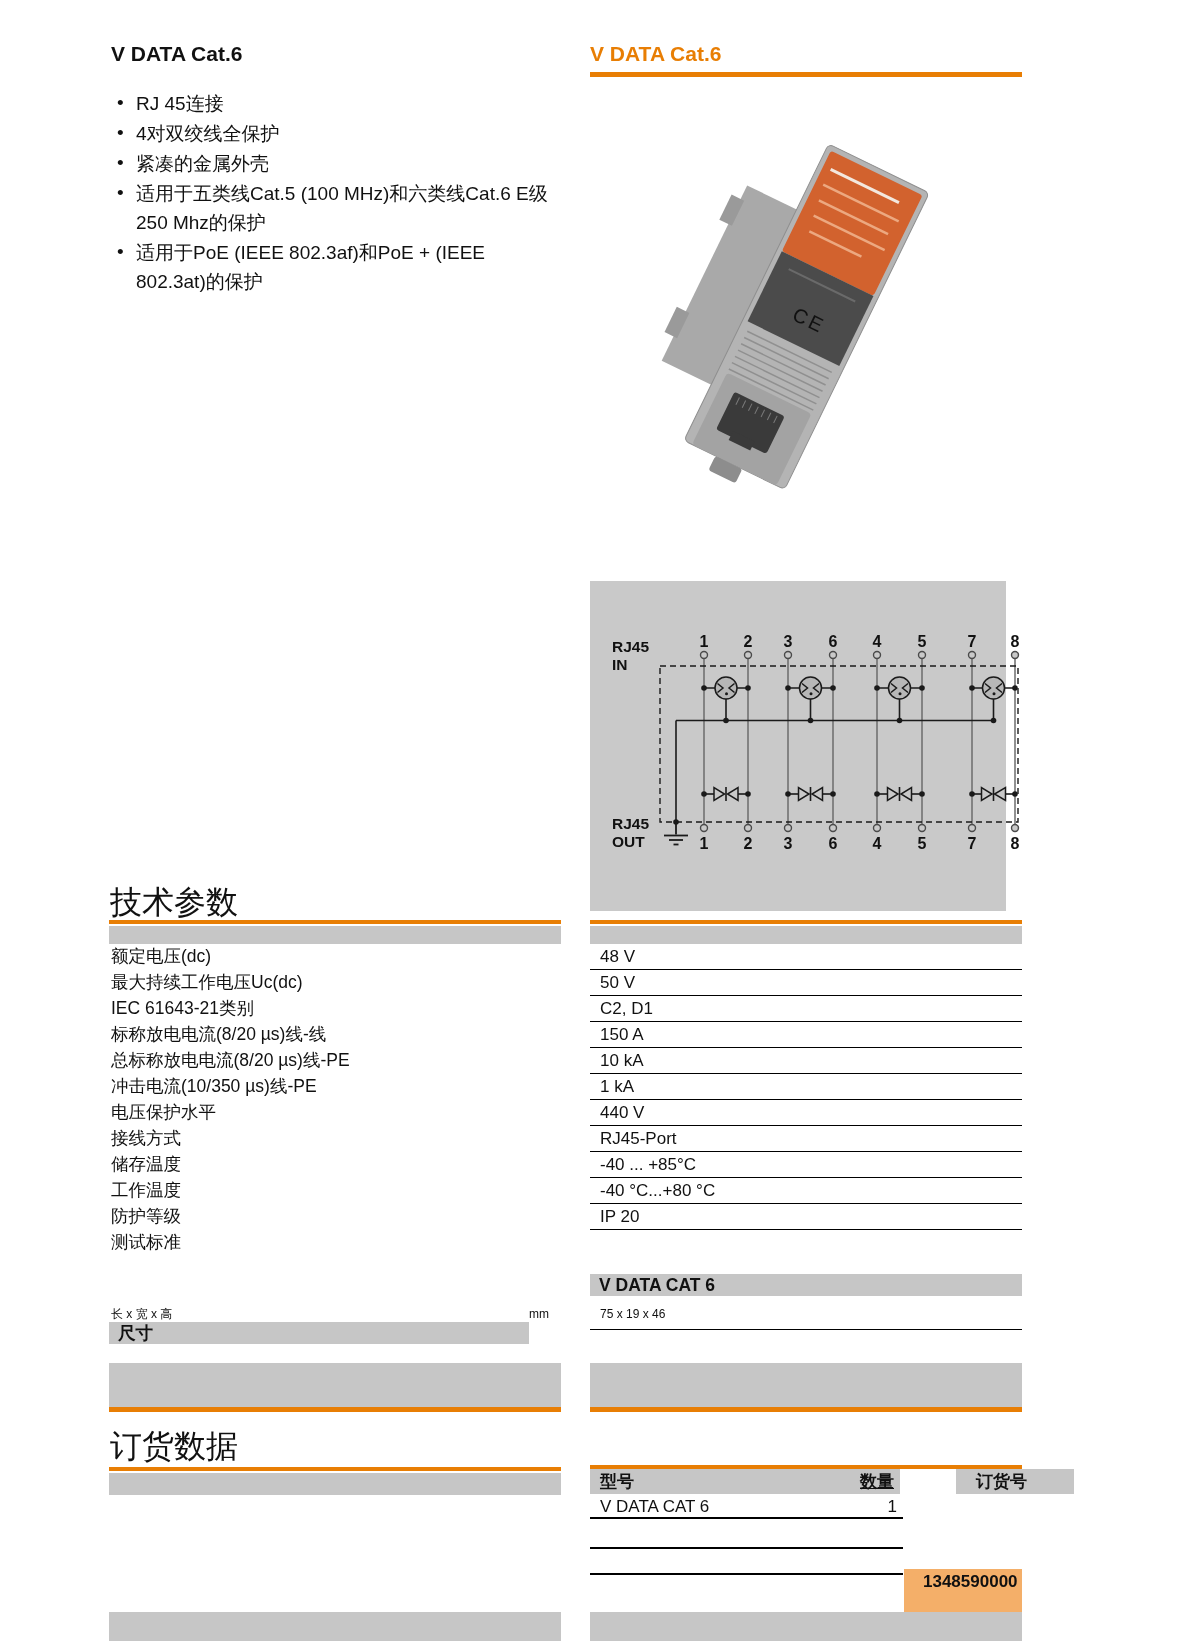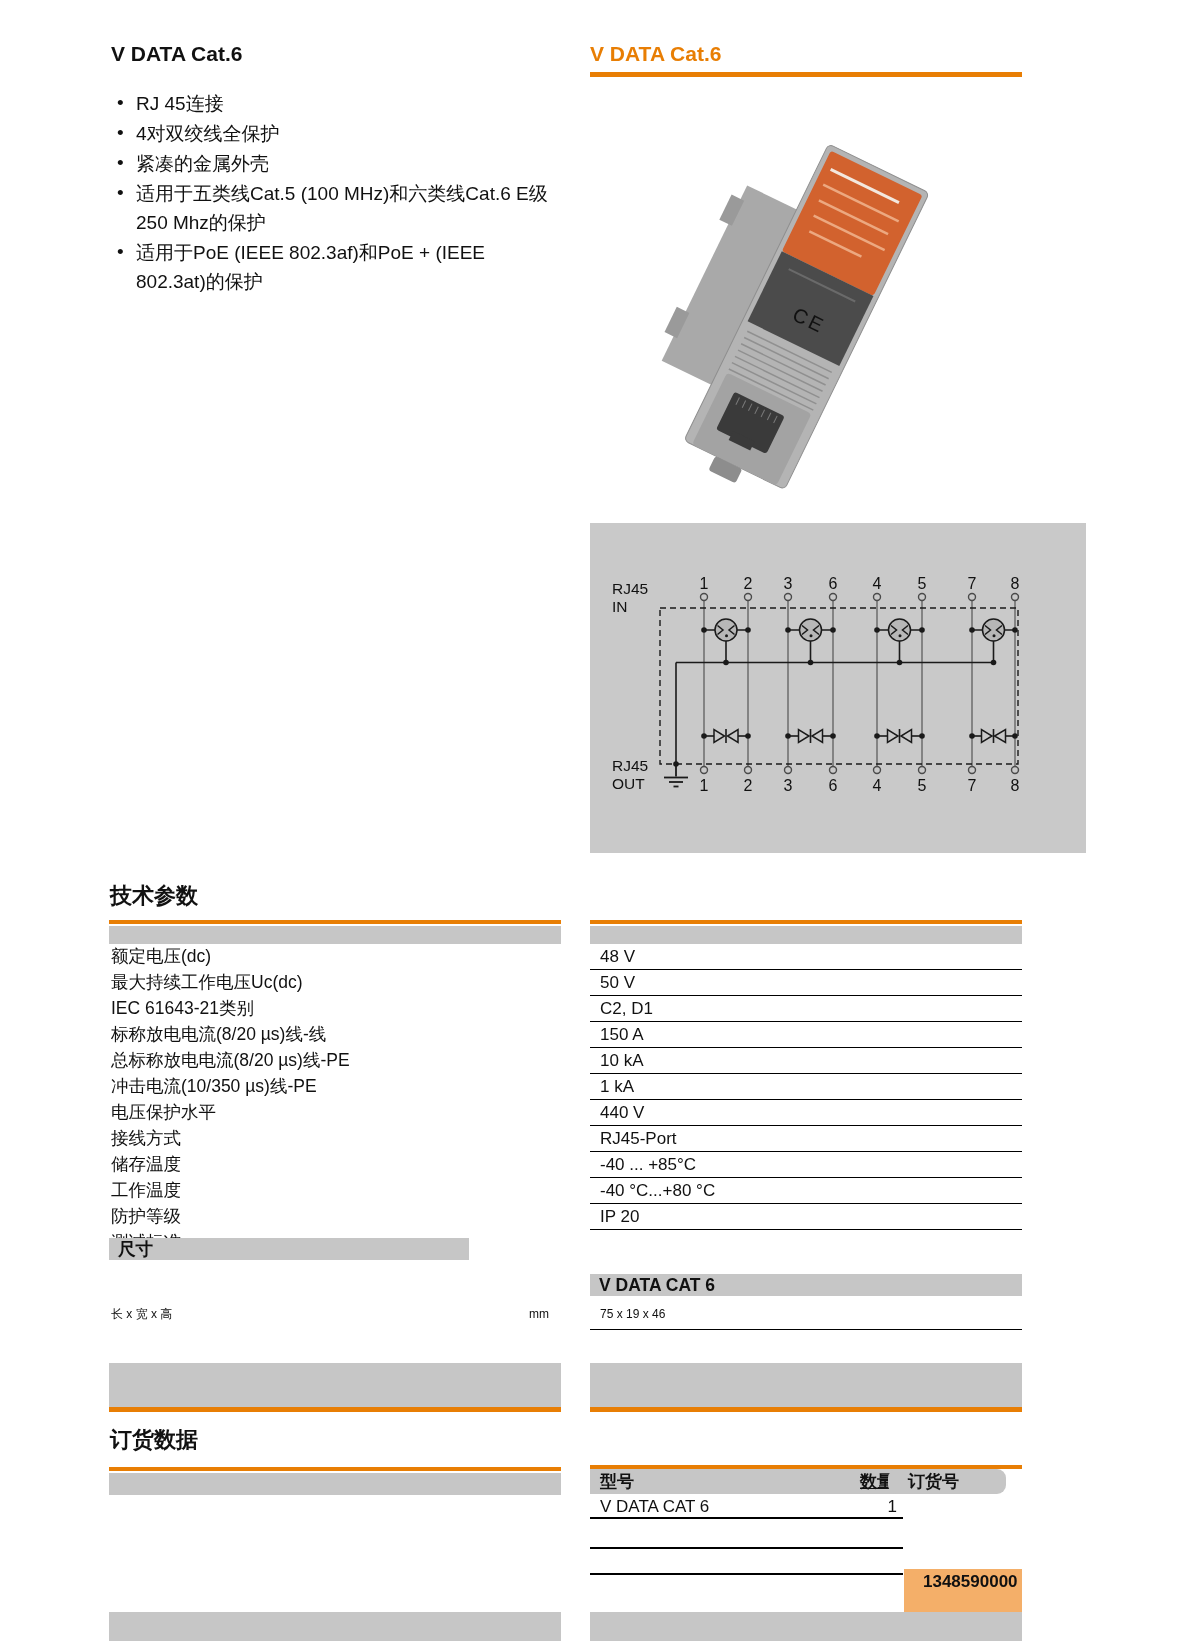--- a/index.html
+++ b/index.html
@@ -6,21 +6,21 @@
   .page{position:relative;width:1184px;height:1641px;background:#fff;overflow:hidden;
         font-family:"Liberation Sans","DejaVu Sans",sans-serif;color:#111;margin-top:30px;}
   .abs{position:absolute;}
   .title{font-size:21px;font-weight:bold;letter-spacing:0;}
   .title-orange{color:#E87E04;}
   .rule{background:#E87E04;}
   .graybar{background:#C6C6C6;}
   .features{list-style:none;margin:0;padding:0;font-size:19px;line-height:29px;}
   .features li{position:relative;padding-left:27px;margin-bottom:1px;}
   .features li .dot{position:absolute;left:8px;top:-1px;font-size:19px;}
-  .sec-head{font-size:22px;font-weight:bold;}
+  .sec-head{font-size:32px;font-weight:normal;}
   .trow{height:26px;line-height:25px;box-sizing:border-box;}
   .tlabel{font-size:17.5px;}
   .tvalue{font-size:17px;border-bottom:1.5px solid #000;padding-left:10px;}
   .dimbar{height:22px;line-height:22px;font-weight:bold;font-size:17.5px;padding-left:9px;box-sizing:border-box;}
   .dimrow{font-size:12px;height:29px;line-height:26px;box-sizing:border-box;}
   .sep-block{background:#C6C6C6;border-bottom:5px solid #E87E04;}
   .ot-head{background:#C6C6C6;font-weight:bold;font-size:17px;line-height:25px;box-sizing:border-box;}
   .ot-cell{font-size:17px;line-height:25px;box-sizing:border-box;}
   .ot-line{border-bottom:2px solid #000;box-sizing:border-box;}
   .orange-col{background:#F4AF69;}
@@ -83,21 +83,21 @@
       <line x1="141" y1="289" x2="141" y2="297" stroke="#7a7a7a"></line>
       <line x1="148" y1="289" x2="148" y2="297" stroke="#7a7a7a"></line>
       <line x1="155" y1="289" x2="155" y2="297" stroke="#7a7a7a"></line>
       <line x1="162" y1="289" x2="162" y2="297" stroke="#7a7a7a"></line>
       <line x1="169" y1="289" x2="169" y2="297" stroke="#7a7a7a"></line>
       <line x1="176" y1="289" x2="176" y2="297" stroke="#7a7a7a"></line>
       <rect x="138" y="352" width="30" height="16" rx="3" fill="#8d8d8d"></rect>
     </g>
   </svg>
 
-  <div class="abs" style="left:590px;top:493px;width:496px;height:330px;background:#C9C9C9;">
+  <div class="abs" style="left:590px;top:551px;width:416px;height:330px;background:#C9C9C9;font-weight:bold;">
     <svg width="432" height="330" viewBox="0 0 432 330">
 
       <text class="lbl" x="22" y="71">RJ45</text>
       <text class="lbl" x="22" y="89">IN</text>
       <text class="lbl" x="22" y="248">RJ45</text>
       <text class="lbl" x="22" y="266">OUT</text>
 
       <text class="num" x="114" y="66">1</text>
       <text class="num" x="158" y="66">2</text>
       <text class="num" x="198" y="66">3</text>
@@ -269,41 +269,41 @@
     <div class="trow tvalue">150 A</div>
     <div class="trow tvalue">10 kA</div>
     <div class="trow tvalue">1 kA</div>
     <div class="trow tvalue">440 V</div>
     <div class="trow tvalue">RJ45-Port</div>
     <div class="trow tvalue">-40 ... +85°C</div>
     <div class="trow tvalue">-40 °C...+80 °C</div>
     <div class="trow tvalue">IP 20</div>
   </div>
 
-  <div class="abs graybar dimbar" style="left:109px;top:1208px;width:360px;">尺寸</div>
+  <div class="abs graybar dimbar" style="left:109px;top:1292px;width:420px;">尺寸</div>
   <div class="abs graybar dimbar" style="left:590px;top:1244px;width:432px;">V DATA CAT 6</div>
   <div class="abs dimrow" style="left:111px;top:1271px;width:438px;">
     <span>长 x 宽 x 高</span>
     <span style="float:right;">mm</span>
   </div>
   <div class="abs dimrow" style="left:590px;top:1271px;width:432px;border-bottom:1.5px solid #000;padding-left:10px;">75 x 19 x 46</div>
 
   <div class="abs sep-block" style="left:109px;top:1333px;width:452px;height:44px;"></div>
   <div class="abs sep-block" style="left:590px;top:1333px;width:432px;height:44px;"></div>
 
   <div class="abs sec-head" style="left:110px;top:1395px;">订货数据</div>
   <div class="abs rule" style="left:109px;top:1437px;width:452px;height:4px;"></div>
   <div class="abs graybar" style="left:109px;top:1443px;width:452px;height:22px;"></div>
 
   <div class="abs rule" style="left:590px;top:1435px;width:432px;height:4px;"></div>
   <div class="abs ot-head" style="left:590px;top:1439px;width:310px;height:25px;padding-left:10px;">
     <span>型号</span>
     <span style="float:right;padding-right:6px;text-decoration:underline;">数量</span>
   </div>
-  <div class="abs ot-head" style="left:888px;top:1439px;width:118px;height:25px;padding-left:20px;border-radius:9px;">订货号</div>
+  <div class="abs ot-head" style="left:956px;top:1439px;width:118px;height:25px;padding-left:20px;">订货号</div>
 
   <div class="abs ot-cell ot-line" style="left:590px;top:1464px;width:313px;height:25px;padding-left:10px;">
     <span>V DATA CAT 6</span>
     <span style="float:right;padding-right:6px;">1</span>
   </div>
   <div class="abs ot-cell ot-line" style="left:590px;top:1489px;width:313px;height:30px;"></div>
   <div class="abs ot-cell ot-line" style="left:590px;top:1519px;width:313px;height:26px;"></div>
   <div class="abs orange-col" style="left:904px;top:1539px;width:118px;height:116px;">
     <div class="ot-cell" style="padding-left:19px;font-weight:bold;">1348590000</div>
   </div>

